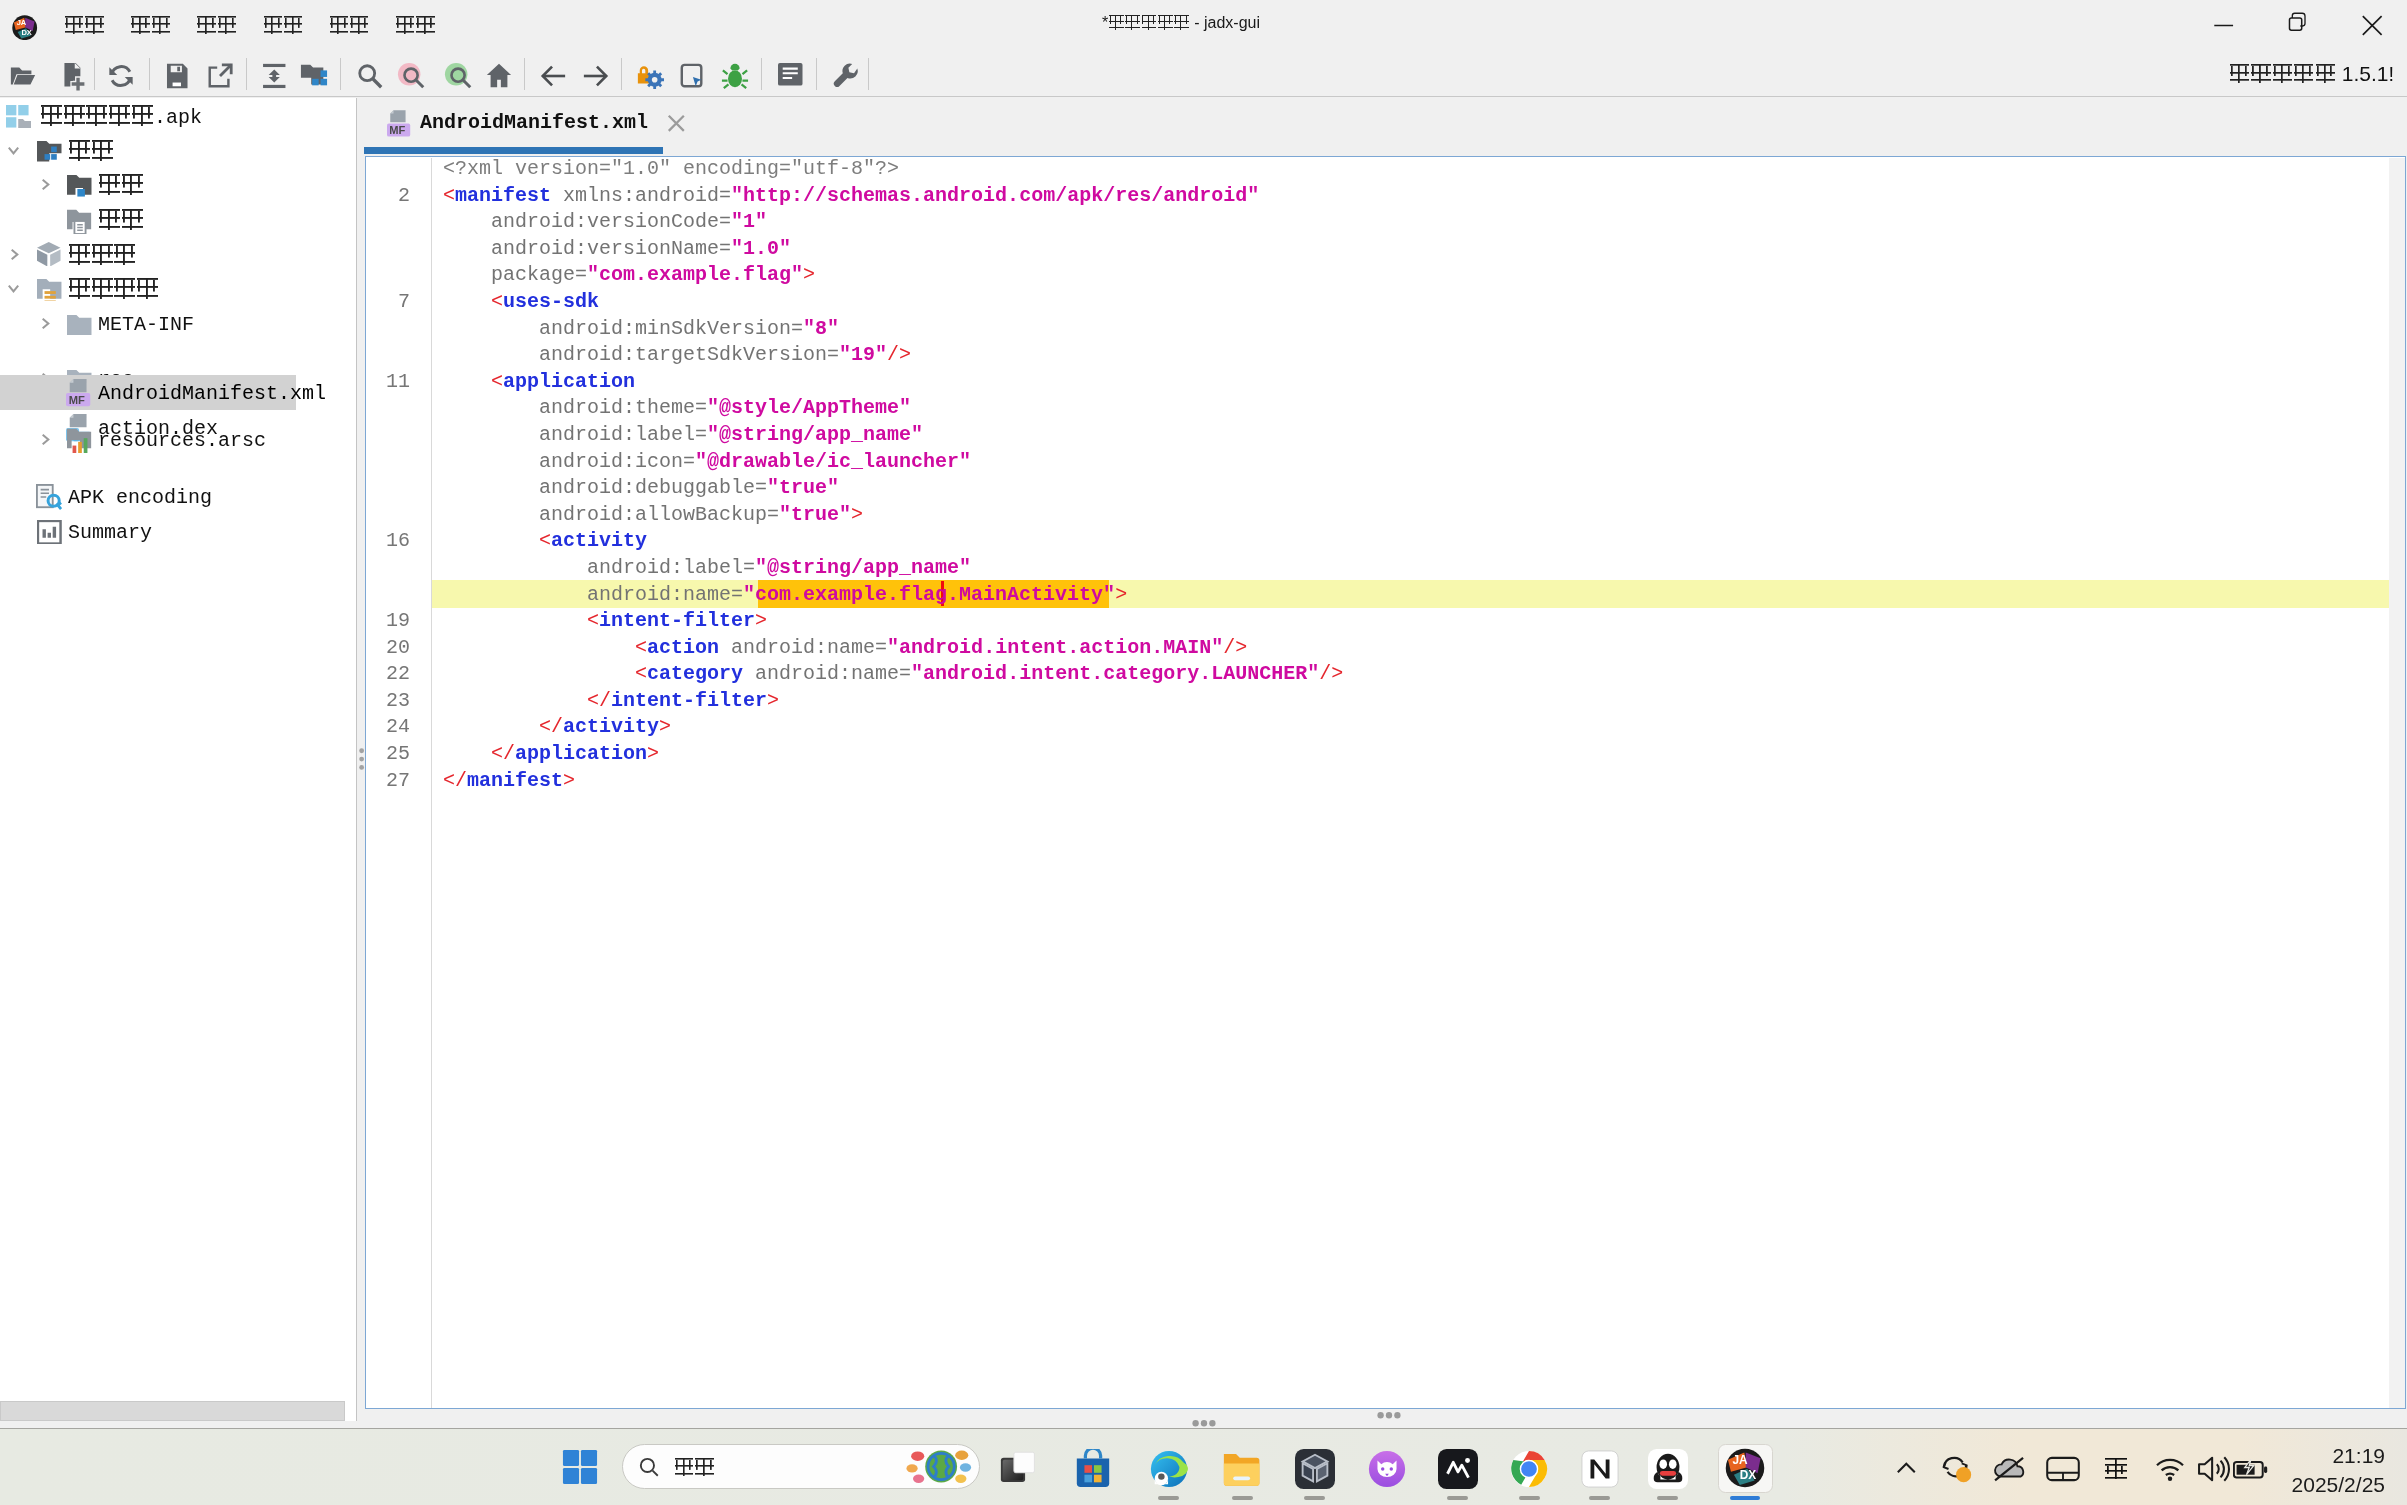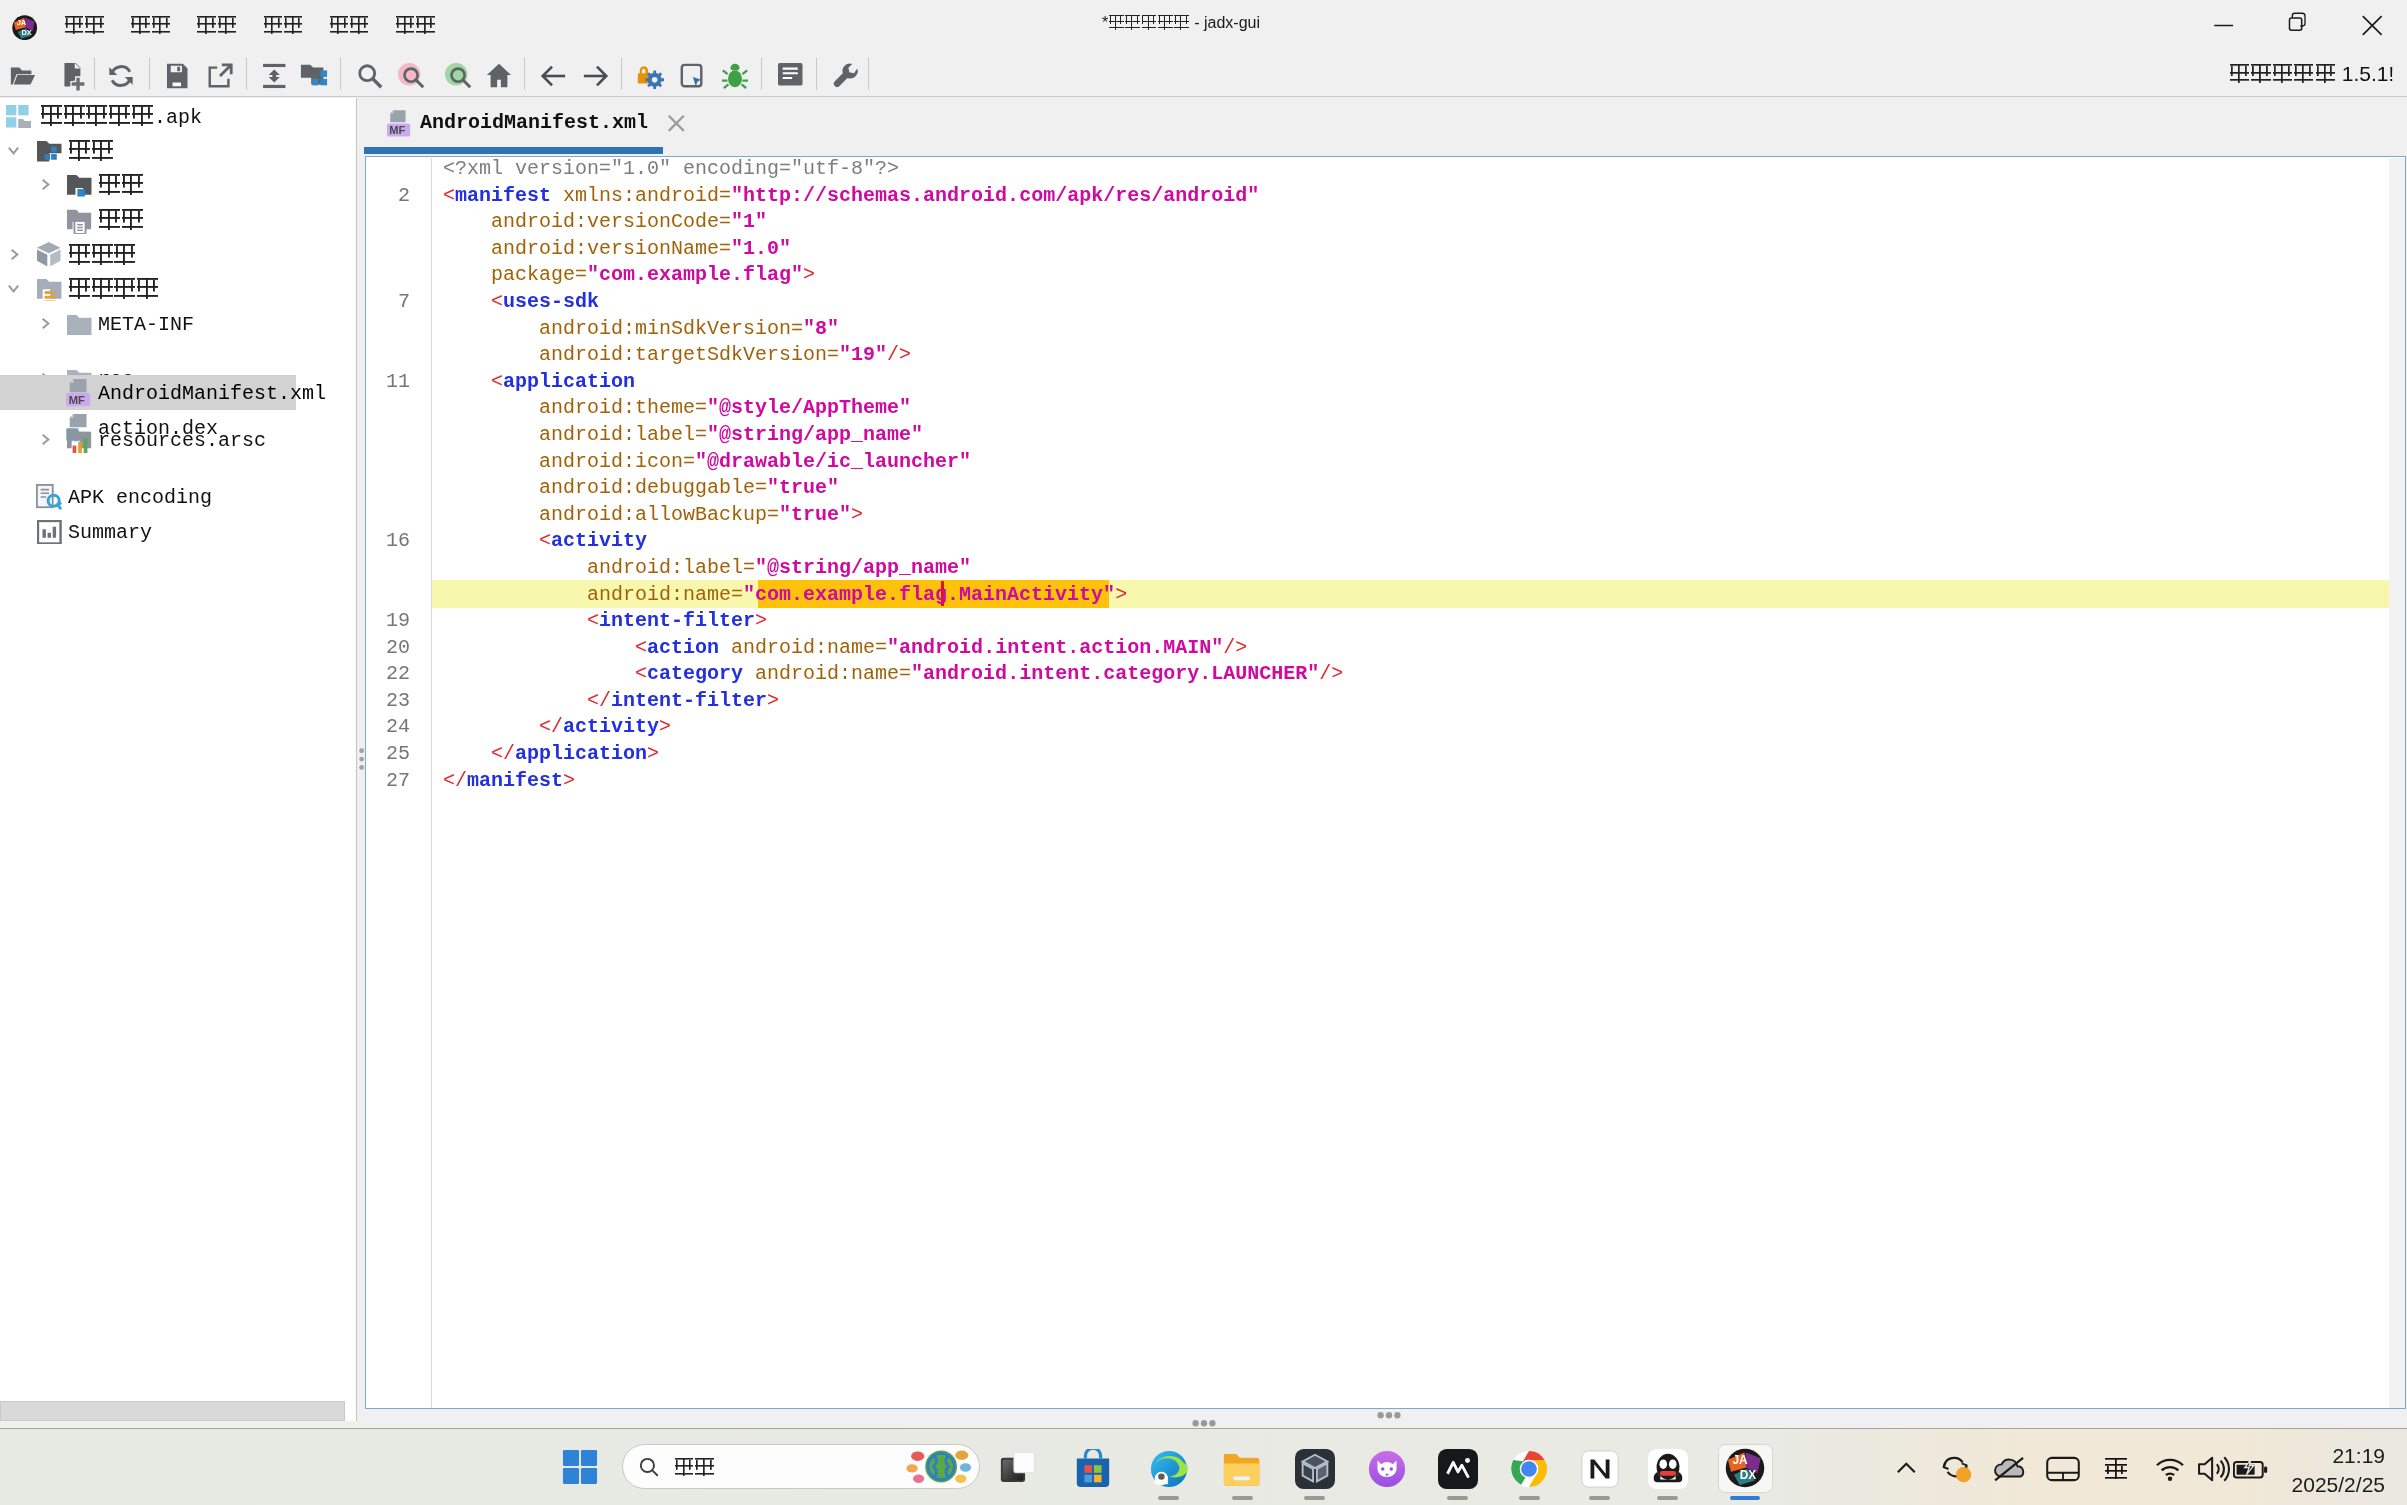--- a/index.html
+++ b/index.html
@@ -10,21 +10,21 @@
  linear-gradient(#222,#222) 0 46%/100% 9% no-repeat,
  linear-gradient(#222,#222) 0 89%/100% 9% no-repeat,
  linear-gradient(#222,#222) 46% 0/9% 100% no-repeat,
  linear-gradient(#222,#222) 6% 25%/9% 55% no-repeat,
  linear-gradient(#222,#222) 85% 25%/9% 55% no-repeat}
 .mono{font-family:"Liberation Mono",monospace}
 
 .g{color:#7d7d7d}
 .r{color:#e5262d}
 .t{color:#2230dd;font-weight:bold}
-.a{color:#a16207}
+.a{color:#737373}
 .v{color:#cf0aa0;font-weight:bold}
 .code{font-family:"Liberation Mono",monospace;font-size:20px;line-height:26.6px;white-space:pre;color:#222}
 .tsep{position:absolute;top:58px;width:0.9px;height:32px;background:#c9c9c9}
 .ic{position:absolute;top:62px}
 </style></head>
 <body>
 
 <div class="ab" style="left:0;top:0;width:2408px;height:97px;background:#f0f0f0;border-bottom:0.9px solid #c8c8c8"></div>
 <svg id="logo" class="ab" style="left:12.2px;top:15px" width="25.4" height="25.4" viewBox="0 0 27 27">
 <circle cx="13.5" cy="13.5" r="13.2" fill="#1b1b1b"></circle>

